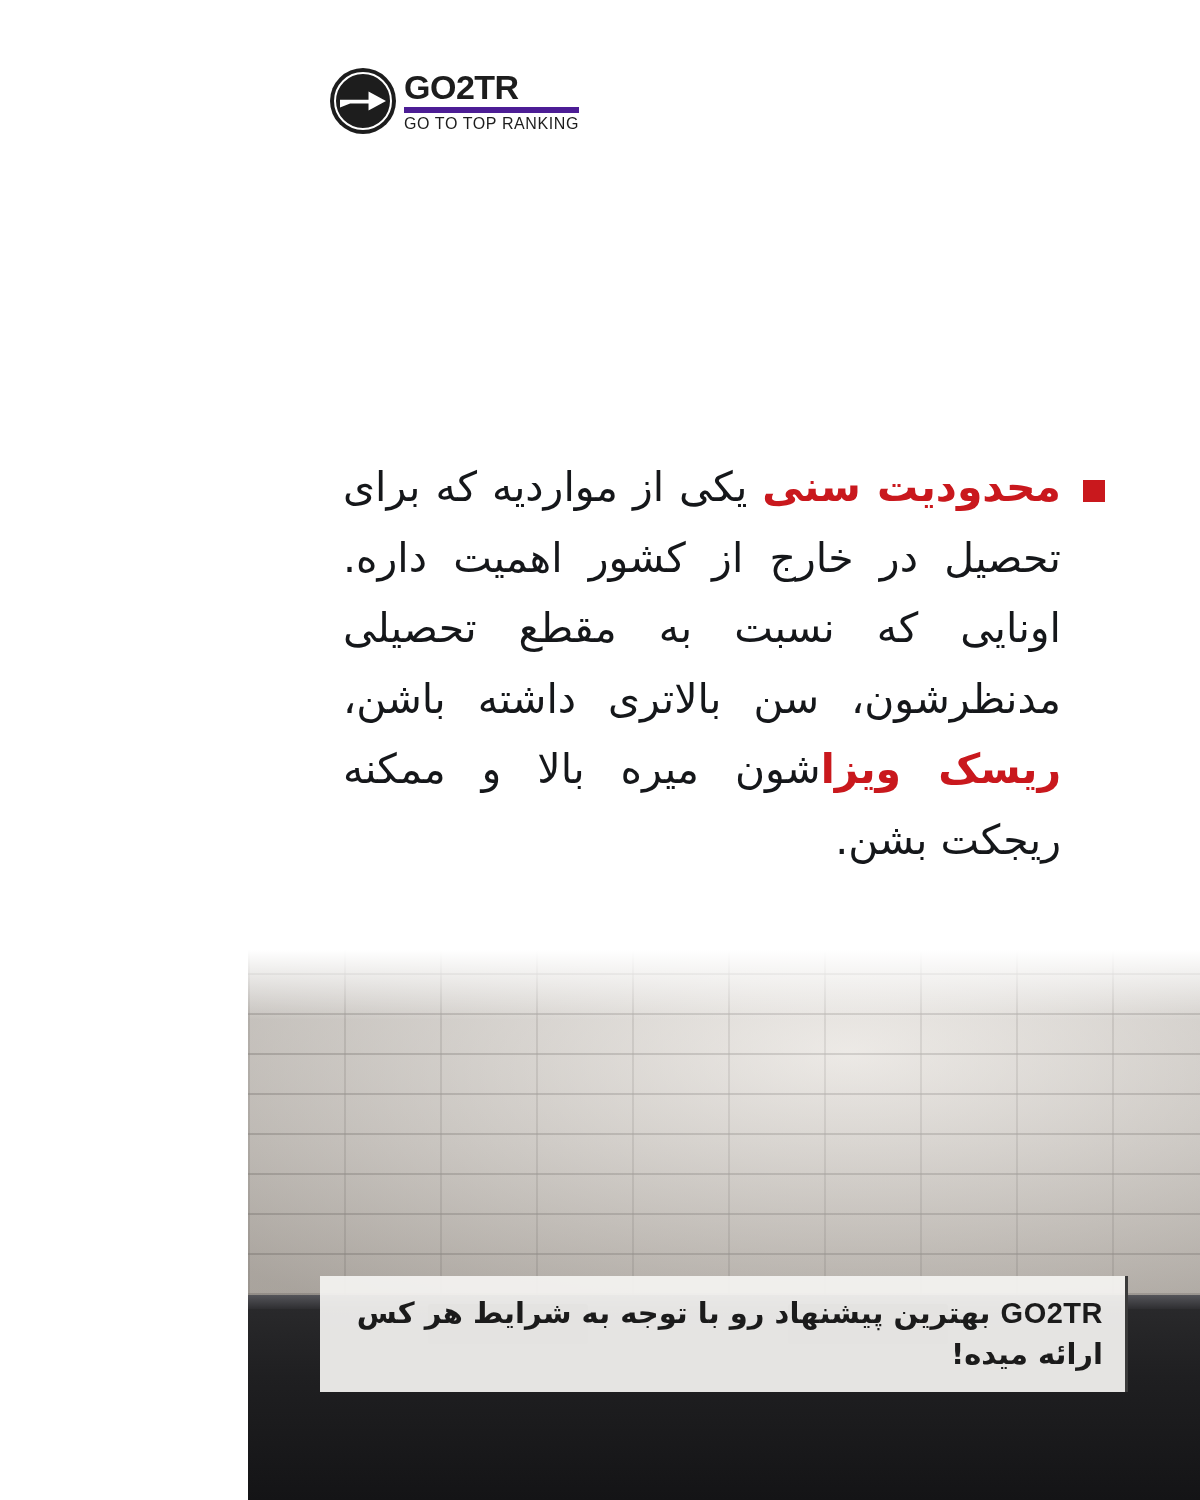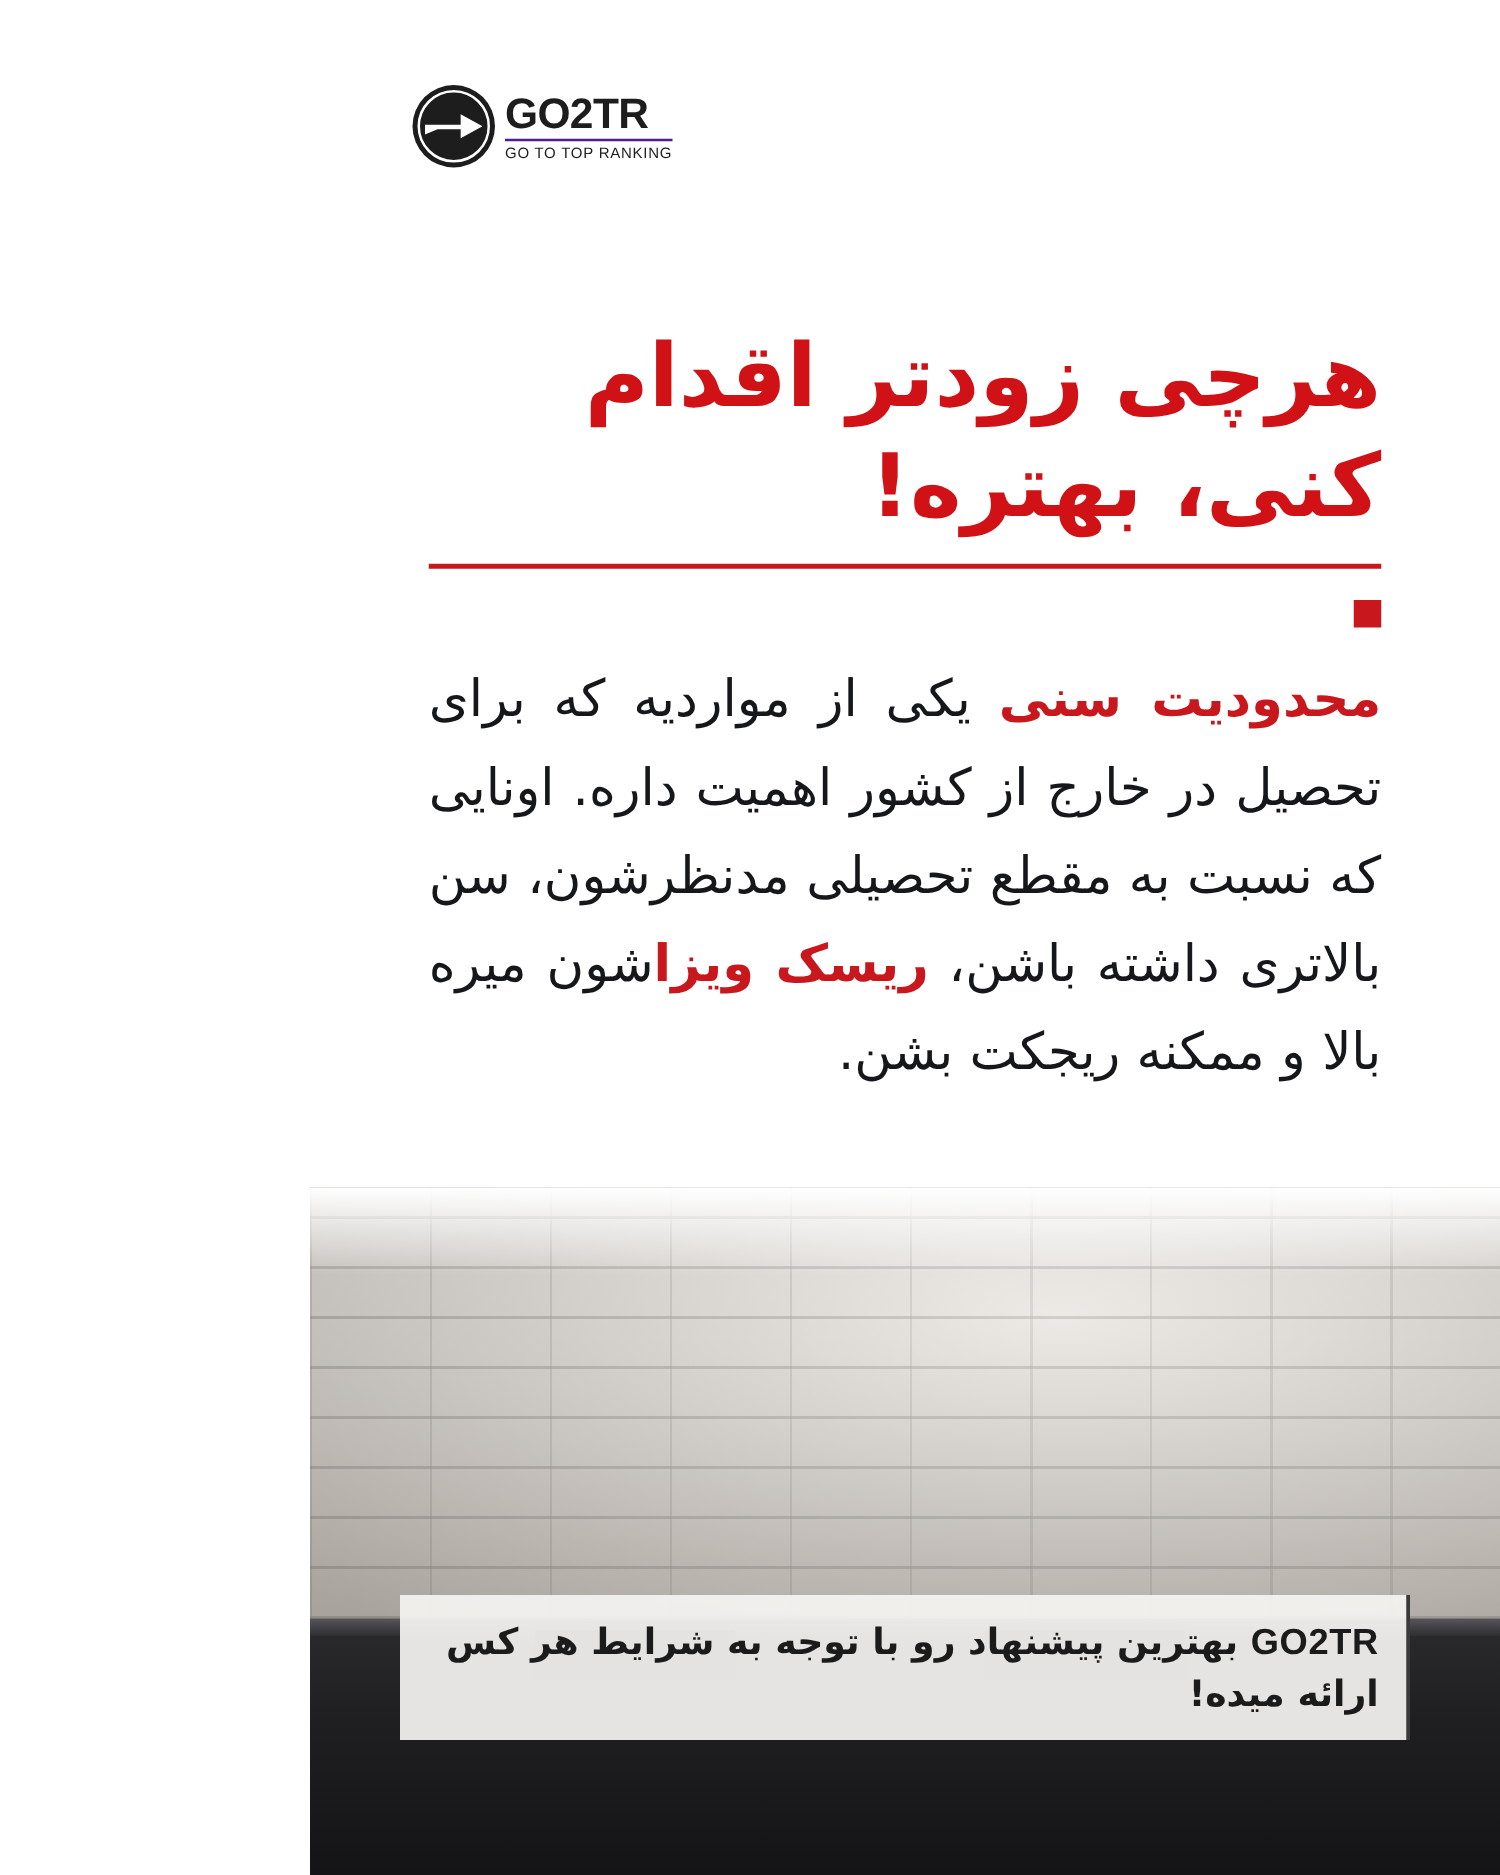--- a/index.html
+++ b/index.html
@@ -76,26 +76,26 @@
     margin-left: 2px;
   }
   .brand-name {
     font-size: 34px;
     font-weight: 700;
     letter-spacing: -0.5px;
     color: #1d1d1d;
     font-family: "Liberation Sans", sans-serif;
   }
   .brand-sub {
-    font-size: 12px;
+    font-size: 16px;
     letter-spacing: 0.6px;
     color: #1d1d1d;
     font-family: "Liberation Sans", sans-serif;
     margin-top: 3px;
-    border-top: 2px solid #4c1d95;
+    border-top: 6px solid #4c1d95;
     padding-top: 3px;
     text-align: center;
   }
   .site-url {
     position: absolute;
     right: 62px;
     top: 84px;
     font-size: 33px;
     color: #3b3b3b;
     font-family: "Liberation Sans", sans-serif;
@@ -126,21 +126,21 @@
     width: 100%;
   }
 
   
   .body-block {
     position: absolute;
     top: 452px;
     right: 95px;
     left: 95px;
     display: flex;
-    flex-direction: column;
+    flex-direction: row;
     gap: 22px;
     align-items: flex-start;
   }
   .bullet-square {
     flex: none;
     width: 22px;
     height: 22px;
     background: #c9181d;
     margin-top: 28px;
   }
@@ -363,24 +363,20 @@
   <div class="header">
     <div class="brand">
       <div class="brand-mark"></div>
       <div class="brand-text">
         <div class="brand-name">GO2TR</div>
         <div class="brand-sub">GO TO TOP RANKING</div>
       </div>
     </div>
   </div>
 
-  <div class="title-wrap">
-    <h1 class="headline">هرچی زودتر اقدام کنی، بهتره!</h1>
-    <div class="rule"></div>
-  </div>
 
   <div class="body-block">
     <div class="bullet-square"></div>
     <div class="paragraph">
       <span class="hl">محدودیت سنی</span><span> یکی از مواردیه که برای تحصیل در خارج از کشور اهمیت داره. اونایی که نسبت به مقطع تحصیلی مدنظرشون، سن بالاتری داشته باشن، </span><span class="hl">ریسک ویزا</span><span>شون میره بالا و ممکنه ریجکت بشن.</span>
     </div>
   </div>
 
   <div class="photo">
     <div class="wall"></div>

